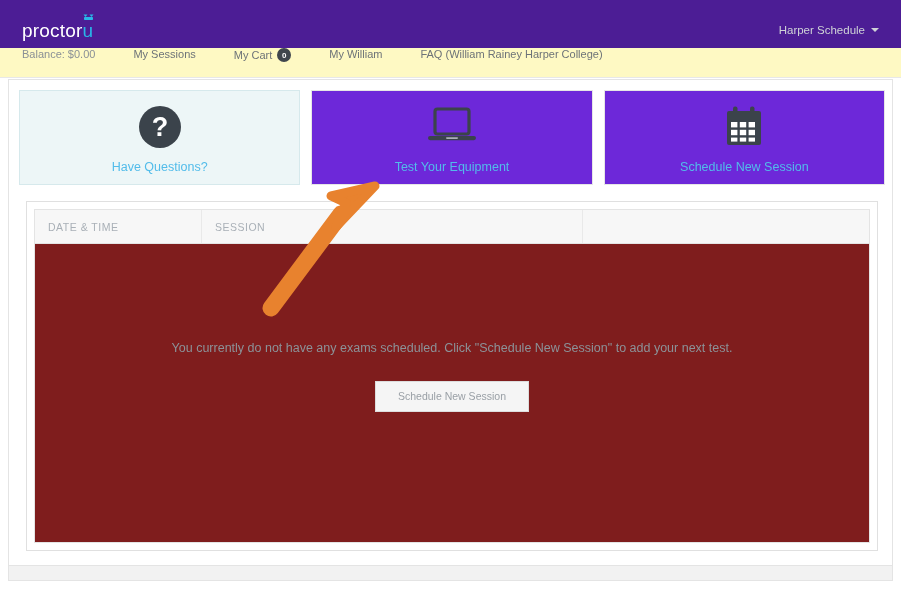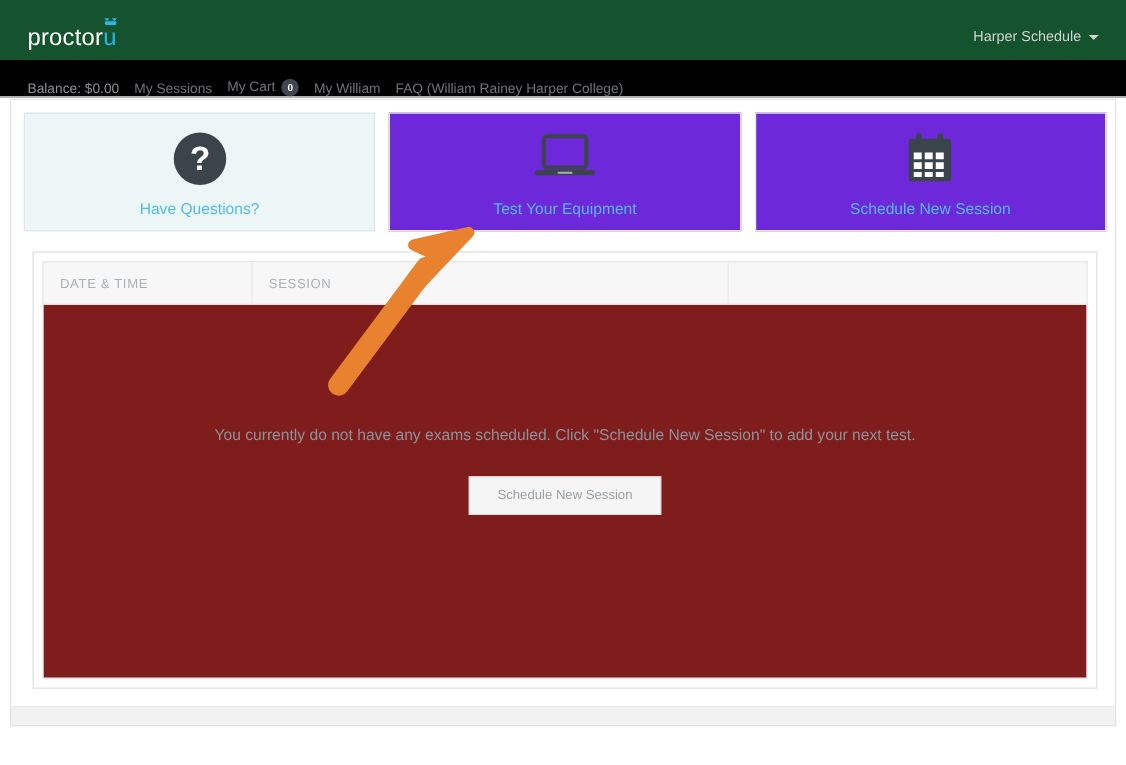--- a/index.html
+++ b/index.html
@@ -15,21 +15,21 @@
     overflow: hidden;
     position: relative;
   }
 
   
   .topbar {
     position: absolute;
     left: 0; top: 0;
     width: 901px;
     height: 60px;
-    background: #14532d;
+    background: #4c1d95;
     display: flex;
     align-items: center;
     justify-content: space-between;
   }
   .brand {
     margin-left: 22px;
     display: flex;
     align-items: flex-start;
     line-height: 1;
   }
@@ -71,27 +71,27 @@
     border-top: 4px solid #cfd3d7;
     display: inline-block;
   }
 
   
   .subnav {
     position: absolute;
     left: 0; top: 48px;
     width: 901px;
     height: 30px;
-    background: #000000;
+    background: #fef9c3;
     border-bottom: 1px solid #e8e8e8;
     display: flex;
-    align-items: flex-end;
+    align-items: flex-start;
     padding-left: 22px;
     box-sizing: border-box;
-    gap: 12px;
+    gap: 38px;
   }
   .subnav-item {
     font-size: 11px;
     color: #6d7378;
     white-space: nowrap;
     cursor: pointer;
     display: flex;
     align-items: center;
     gap: 5px;
   }

